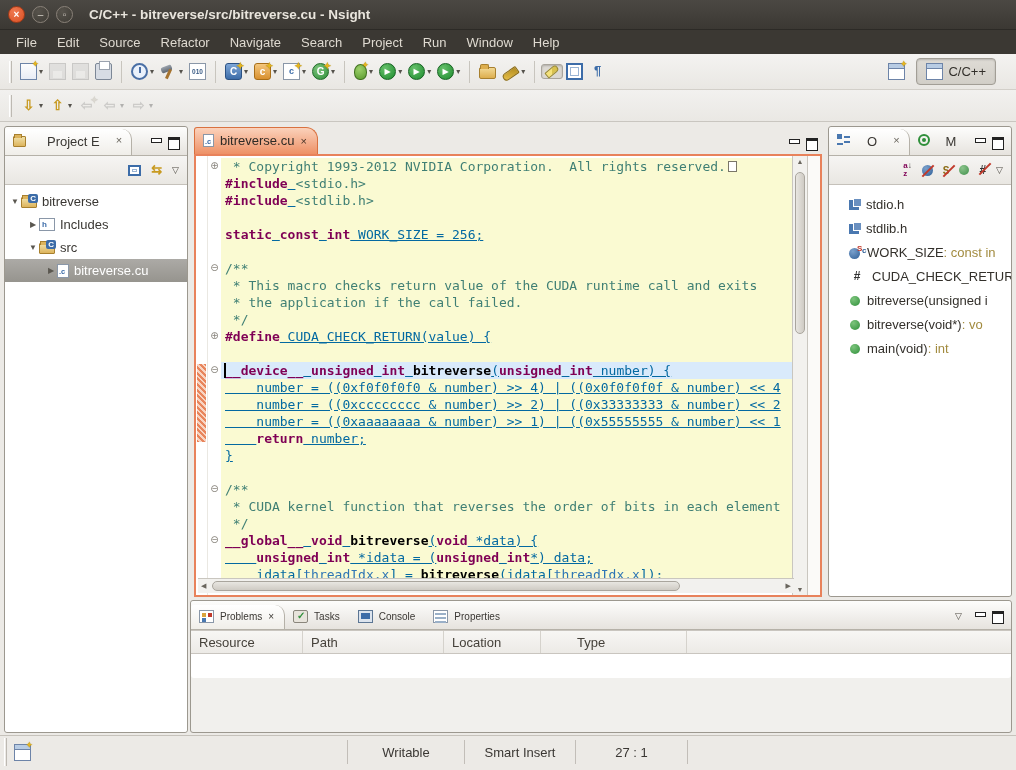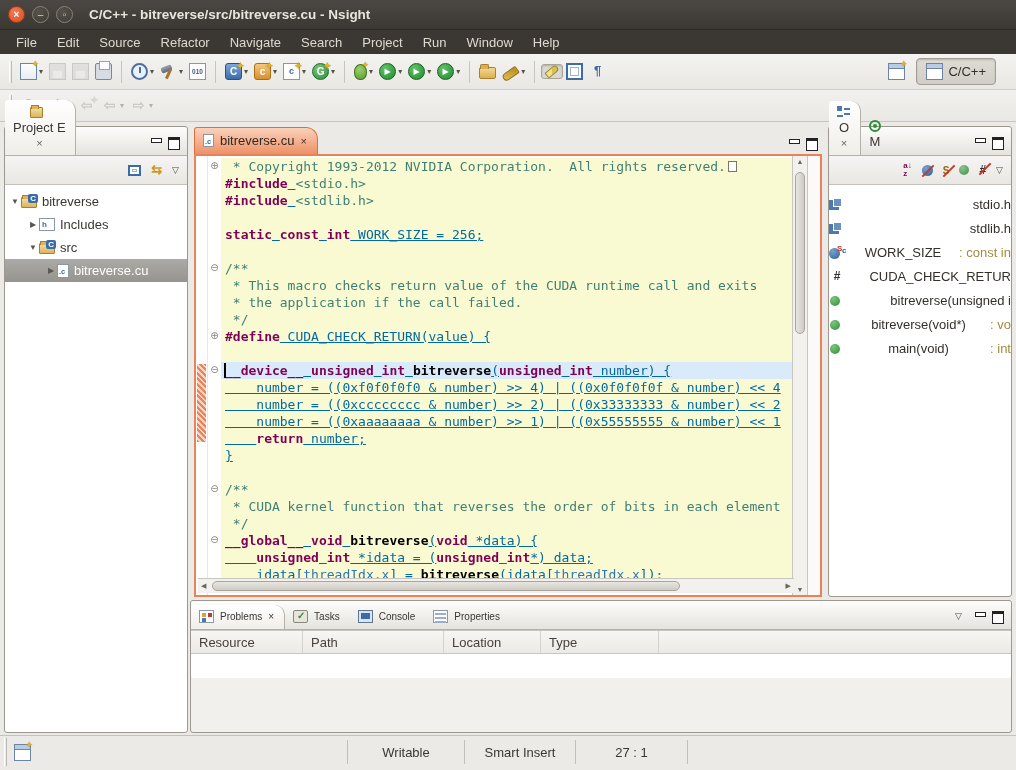--- a/index.html
+++ b/index.html
@@ -65,21 +65,21 @@
   .i-arrow { font-size:14px; line-height:16px; text-align:center; color:#C89A20; font-weight:bold; }
   .i-arrow.gray { color:#9A968E; }
   .persp-btn { display:inline-flex; align-items:center; gap:5px; padding:4px 9px; border:1px solid #A29E96;
     border-radius:4px; background:linear-gradient(#DEDBD5,#D2CFC8); box-shadow:inset 0 1px 2px rgba(0,0,0,.18); font-size:13px; }
   .tb-right { margin-left:auto; display:flex; align-items:center; gap:8px; padding-right:20px; }
 
   
   .part { position:absolute; background:#F1F0ED; border:1px solid #9C988F; border-radius:3px; }
   .part-tabs { height:29px; background:linear-gradient(#FDFDFC,#E6E3DE); border-bottom:1px solid #B5B1A8;
     display:flex; align-items:flex-end; border-radius:3px 3px 0 0; }
-  .ptab { display:flex; align-items:center; gap:2px; padding:5px 9px 6px 8px; font-size:13px; color:#3A3733;flex-direction:column; }
+  .ptab { display:flex; align-items:flex-start; gap:16px; padding:5px 9px 6px 8px; font-size:13px; color:#3A3733; }
   .ptab .x { color:#6A665E; font-size:11px; }
   .ptab.sel { background:linear-gradient(#FFFFFF,#F0EEE9); border-right:1px solid #B5B1A8; border-radius:3px 10px 0 0; }
   .minmax { margin-left:auto; display:flex; gap:6px; padding:0 7px 8px 0; }
   .mm { width:12px; height:10px; position:relative; }
   .mm.min::after { content:""; position:absolute; left:1px; top:1px; width:9px; height:3px; border:1px solid #222; background:#FFF; }
   .mm.max::after { content:""; position:absolute; left:0; top:0; width:10px; height:9px; border:1px solid #222; border-top-width:3px; background:#FFF; }
   .view-toolbar { height:29px; display:flex; align-items:center; justify-content:flex-end; gap:10px; padding:0 8px;
     background:linear-gradient(#F6F5F3,#E9E7E2); border-bottom:1px solid #C5C1BA; }
   .vmenu { font-size:9px; color:#4A463F; }
 
@@ -127,21 +127,21 @@
   .sb-arr { position:absolute; left:0; width:100%; text-align:center; font-size:7px; color:#6A665E; }
   .ovruler { width:13px; flex:none; background:#FBFAF8; border-left:1px solid #C9C6BF; }
   .hsb { position:absolute; left:2px; bottom:2px; width:596px; height:15px; background:#F2F1EE; border-top:1px solid #C9C6BF; }
   .hsb .thumb { position:absolute; top:2px; bottom:2px; left:14px; width:468px; background:linear-gradient(#E8E6E1,#CFCBC4); border:1px solid #A9A59D; border-radius:6px; }
   .hsb .la, .hsb .ra { position:absolute; top:3px; font-size:7px; color:#6A665E; }
   .hsb .la { left:3px; } .hsb .ra { right:3px; }
 
   
   #outline { left:828px; top:126px; width:184px; height:471px; }
   #outline .content { background:#FFF; height:calc(100% - 58px); border-radius:0 0 3px 3px; padding-top:7px; overflow:hidden; }
-  .orow { display:flex; align-items:center; height:24px; padding-left:0; font-size:13px; white-space:nowrap;justify-content:space-between; }
+  .orow { display:flex; align-items:center; height:24px; padding-left:20px; font-size:13px; white-space:nowrap; }
   .oicon { width:16px; height:14px; margin-right:7px; position:relative; flex:none; }
   .o-include { background:#4A78B0; width:10px; height:10px; margin-top:2px; }
   .o-include::after { content:""; position:absolute; left:4px; top:-2px; width:7px; height:7px; background:#6A90C0; border:1px solid #FFF; }
   .o-var { width:11px; height:11px; border-radius:50%; background:radial-gradient(circle at 35% 30%, #7AA0CC, #2F5E96); margin-top:2px; }
   .o-var::before { content:"S"; position:absolute; left:8px; top:-4px; color:#C0392B; font-size:8px; font-weight:bold; }
   .o-var::after { content:"c"; position:absolute; left:13px; top:-2px; color:#2F5E96; font-size:8px; font-weight:bold; }
   .o-def { color:#333; font-weight:bold; font-size:12px; line-height:14px; text-align:center; }
   .o-func { width:10px; height:10px; border-radius:50%; background:radial-gradient(circle at 35% 30%, #7CC47C, #2F8F3A); margin-top:2px; margin-left:1px; }
   .otype { color:#A28B3F; }
   .outline-ticon { width:14px; height:12px; position:relative; }
@@ -504,21 +504,21 @@
       <div class="minmax">
         <span class="vmenu" style="margin-right:6px;">▽</span>
         <span class="mm min"></span>
         <span class="mm max"></span>
       </div>
     </div>
   <div class="ptable-head" id="pcols">
       <div class="pth" style="width: 112px;">Resource</div>
       <div class="pth" style="width: 141px;">Path</div>
       <div class="pth" style="width: 97px;">Location</div>
-      <div class="pth" style="width: 118px;">Type</div>
+      <div class="pth" style="width: 118px; margin-left: 28px;">Type</div>
     </div>
   <div class="ptable-body"></div>
 </div>
 
 <div class="statusbar">
   <span class="sb-handle"></span>
   <span class="sb-icon ic i-persp star"></span>
   <span class="sb-cell" style="left:347px; width:117px;">Writable</span>
   <span class="sb-cell" style="left:464px; width:111px;">Smart Insert</span>
   <span class="sb-cell" style="left:575px; width:112px;">27 : 1</span>

